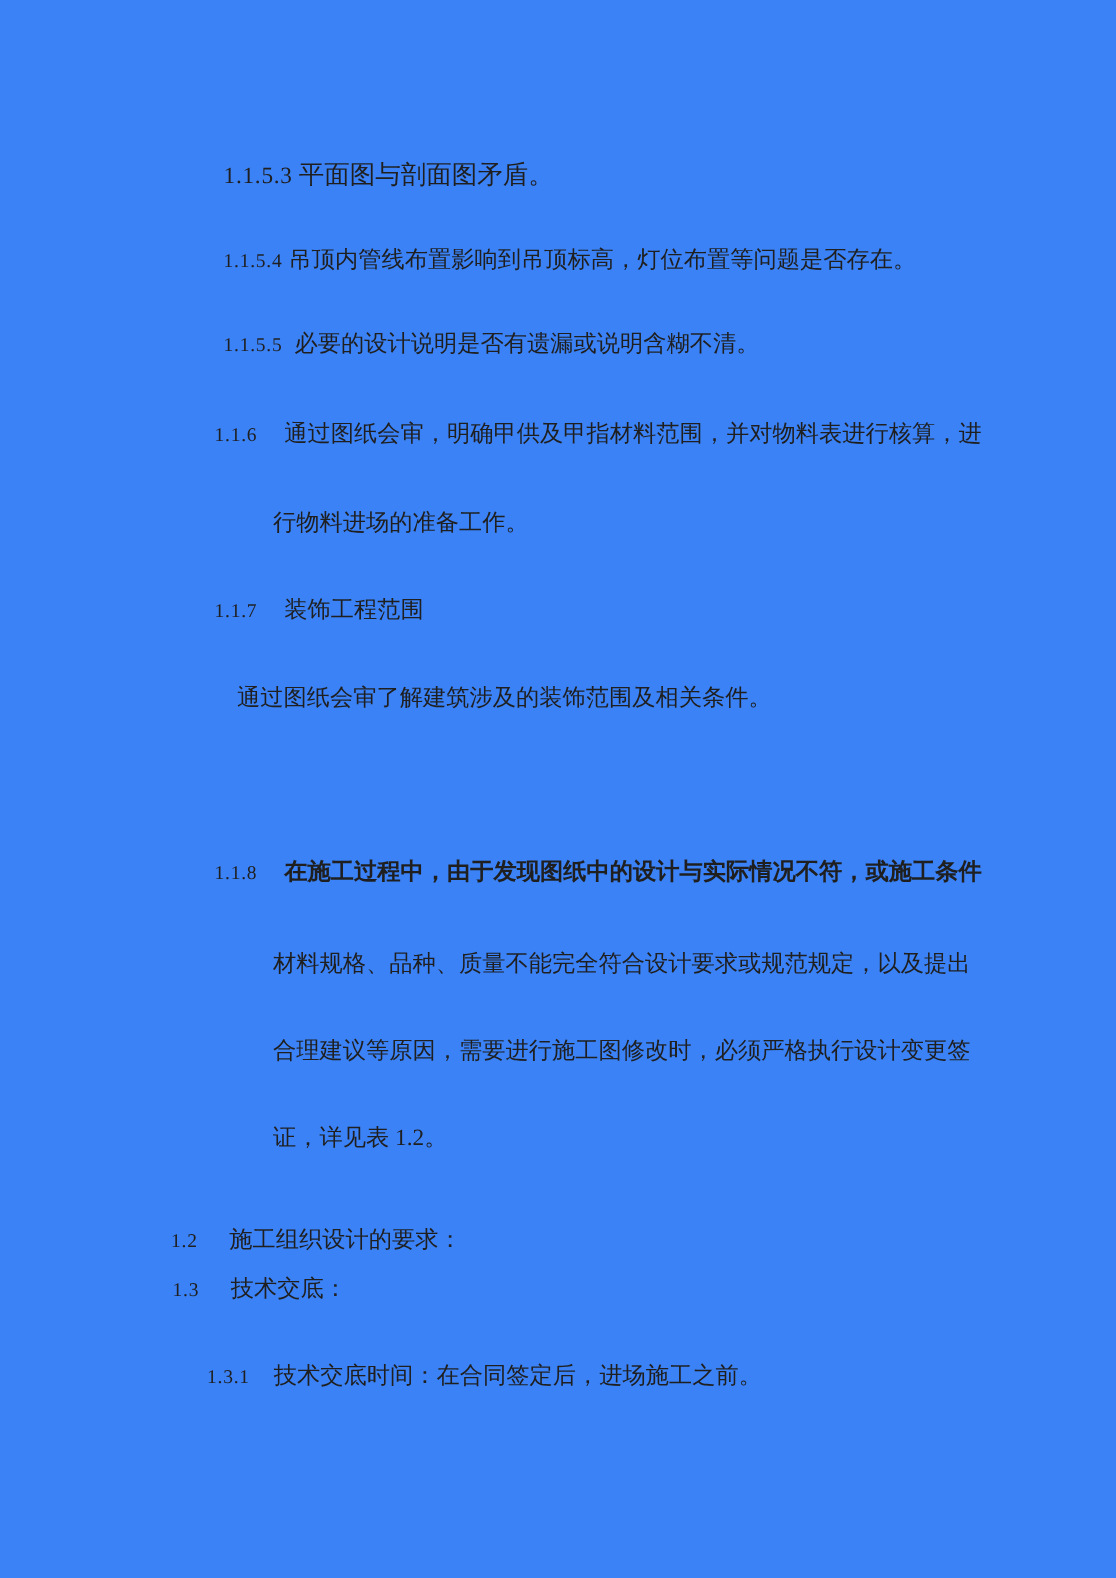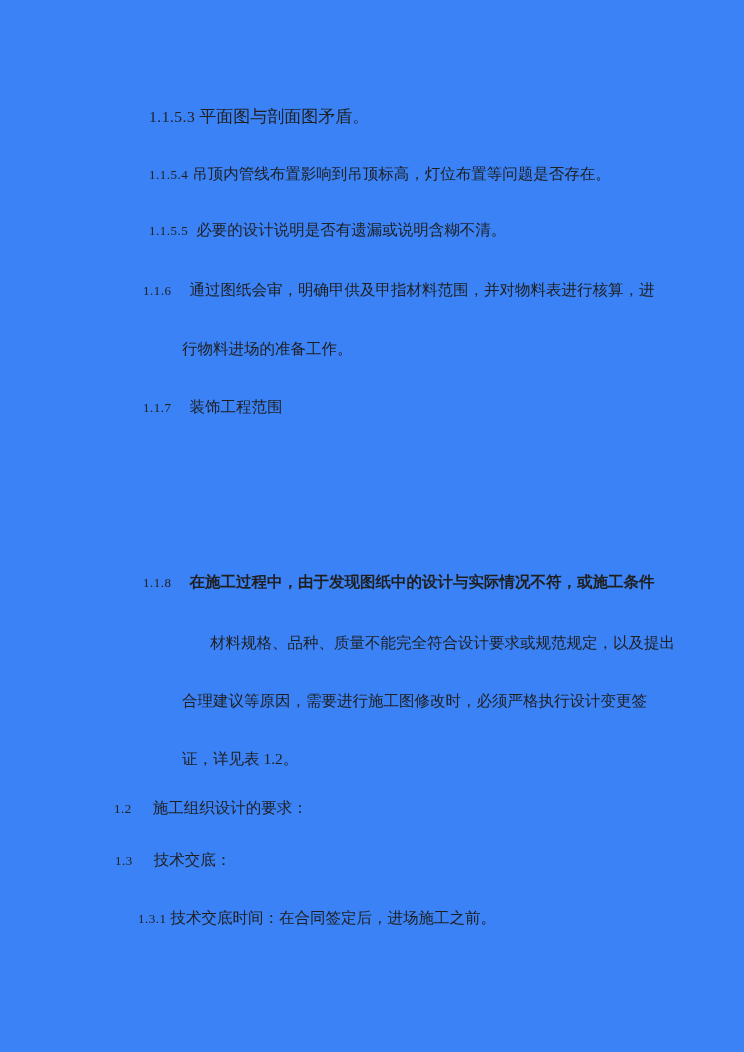--- a/index.html
+++ b/index.html
@@ -44,55 +44,56 @@
   
   .l4  { top: 281px; left: 143px; }
   .l4 .txt { margin-left: 18px; text-align: right; }
   .l6  { top: 398px; left: 143px; }
   .l6 .txt { margin-left: 18px; }
   .l9  { top: 573px; left: 143px; }
   .l9 .txt { margin-left: 18px; font-weight: bold; }
 
   
   .l5  { top: 340px; left: 182px; }
-  .l10 { top: 634px; left: 182px; margin-left: 28px; }
+  .l10 { top: 634px; left: 182px; }
   .l11 { top: 692px; left: 182px; }
   .l12 { top: 750px; left: 182px; }
 
   
   .l7  { top: 457px; left: 158px; }
   .l8  { top: 516px; left: 158px; }
 
   
-  .l13 { top: 799px; left: 114px; text-decoration: underline; }
+  .l13 { top: 818px; left: 114px; text-decoration: underline; }
   .l13 .txt { margin-left: 21px; }
   .l14 { top: 851px; left: 115px; }
   .l14 .txt { margin-left: 21px; }
 
   
   .l15 { top: 909px; left: 138px; }
-  .l15 .txt { margin-left: 4px; }
+  .l15 .txt { margin-left: 16px; }
 </style>
 </head>
 <body>
 
 <div class="page">
 
   <div class="ln l1"><span class="num">1.1.5.3</span><span class="txt">平面图与剖面图矛盾。</span></div>
 
   <div class="ln l2"><span class="num">1.1.5.4</span><span class="txt">吊顶内管线布置影响到吊顶标高，灯位布置等问题是否存在。</span></div>
 
   <div class="ln l3"><span class="num">1.1.5.5</span><span class="txt">必要的设计说明是否有遗漏或说明含糊不清。</span></div>
 
   <div class="ln l4"><span class="num">1.1.6</span><span class="txt">通过图纸会审，明确甲供及甲指材料范围，并对物料表进行核算，进</span></div>
 
   <div class="ln l5"><span class="txt">行物料进场的准备工作。</span></div>
 
   <div class="ln l6"><span class="num">1.1.7</span><span class="txt">装饰工程范围</span></div>
 
+  <div class="ln l7"><span class="txt">通过图纸会审了解建筑涉及的装饰范围及相关条件。</span></div>
 
 
   <div class="ln l9"><span class="num">1.1.8</span><span class="txt">在施工过程中，由于发现图纸中的设计与实际情况不符，或施工条件</span></div>
 
   <div class="ln l10"><span class="txt">材料规格、品种、质量不能完全符合设计要求或规范规定，以及提出</span></div>
 
   <div class="ln l11"><span class="txt">合理建议等原因，需要进行施工图修改时，必须严格执行设计变更签</span></div>
 
   <div class="ln l12"><span class="txt">证，详见表 1.2。</span></div>
 

